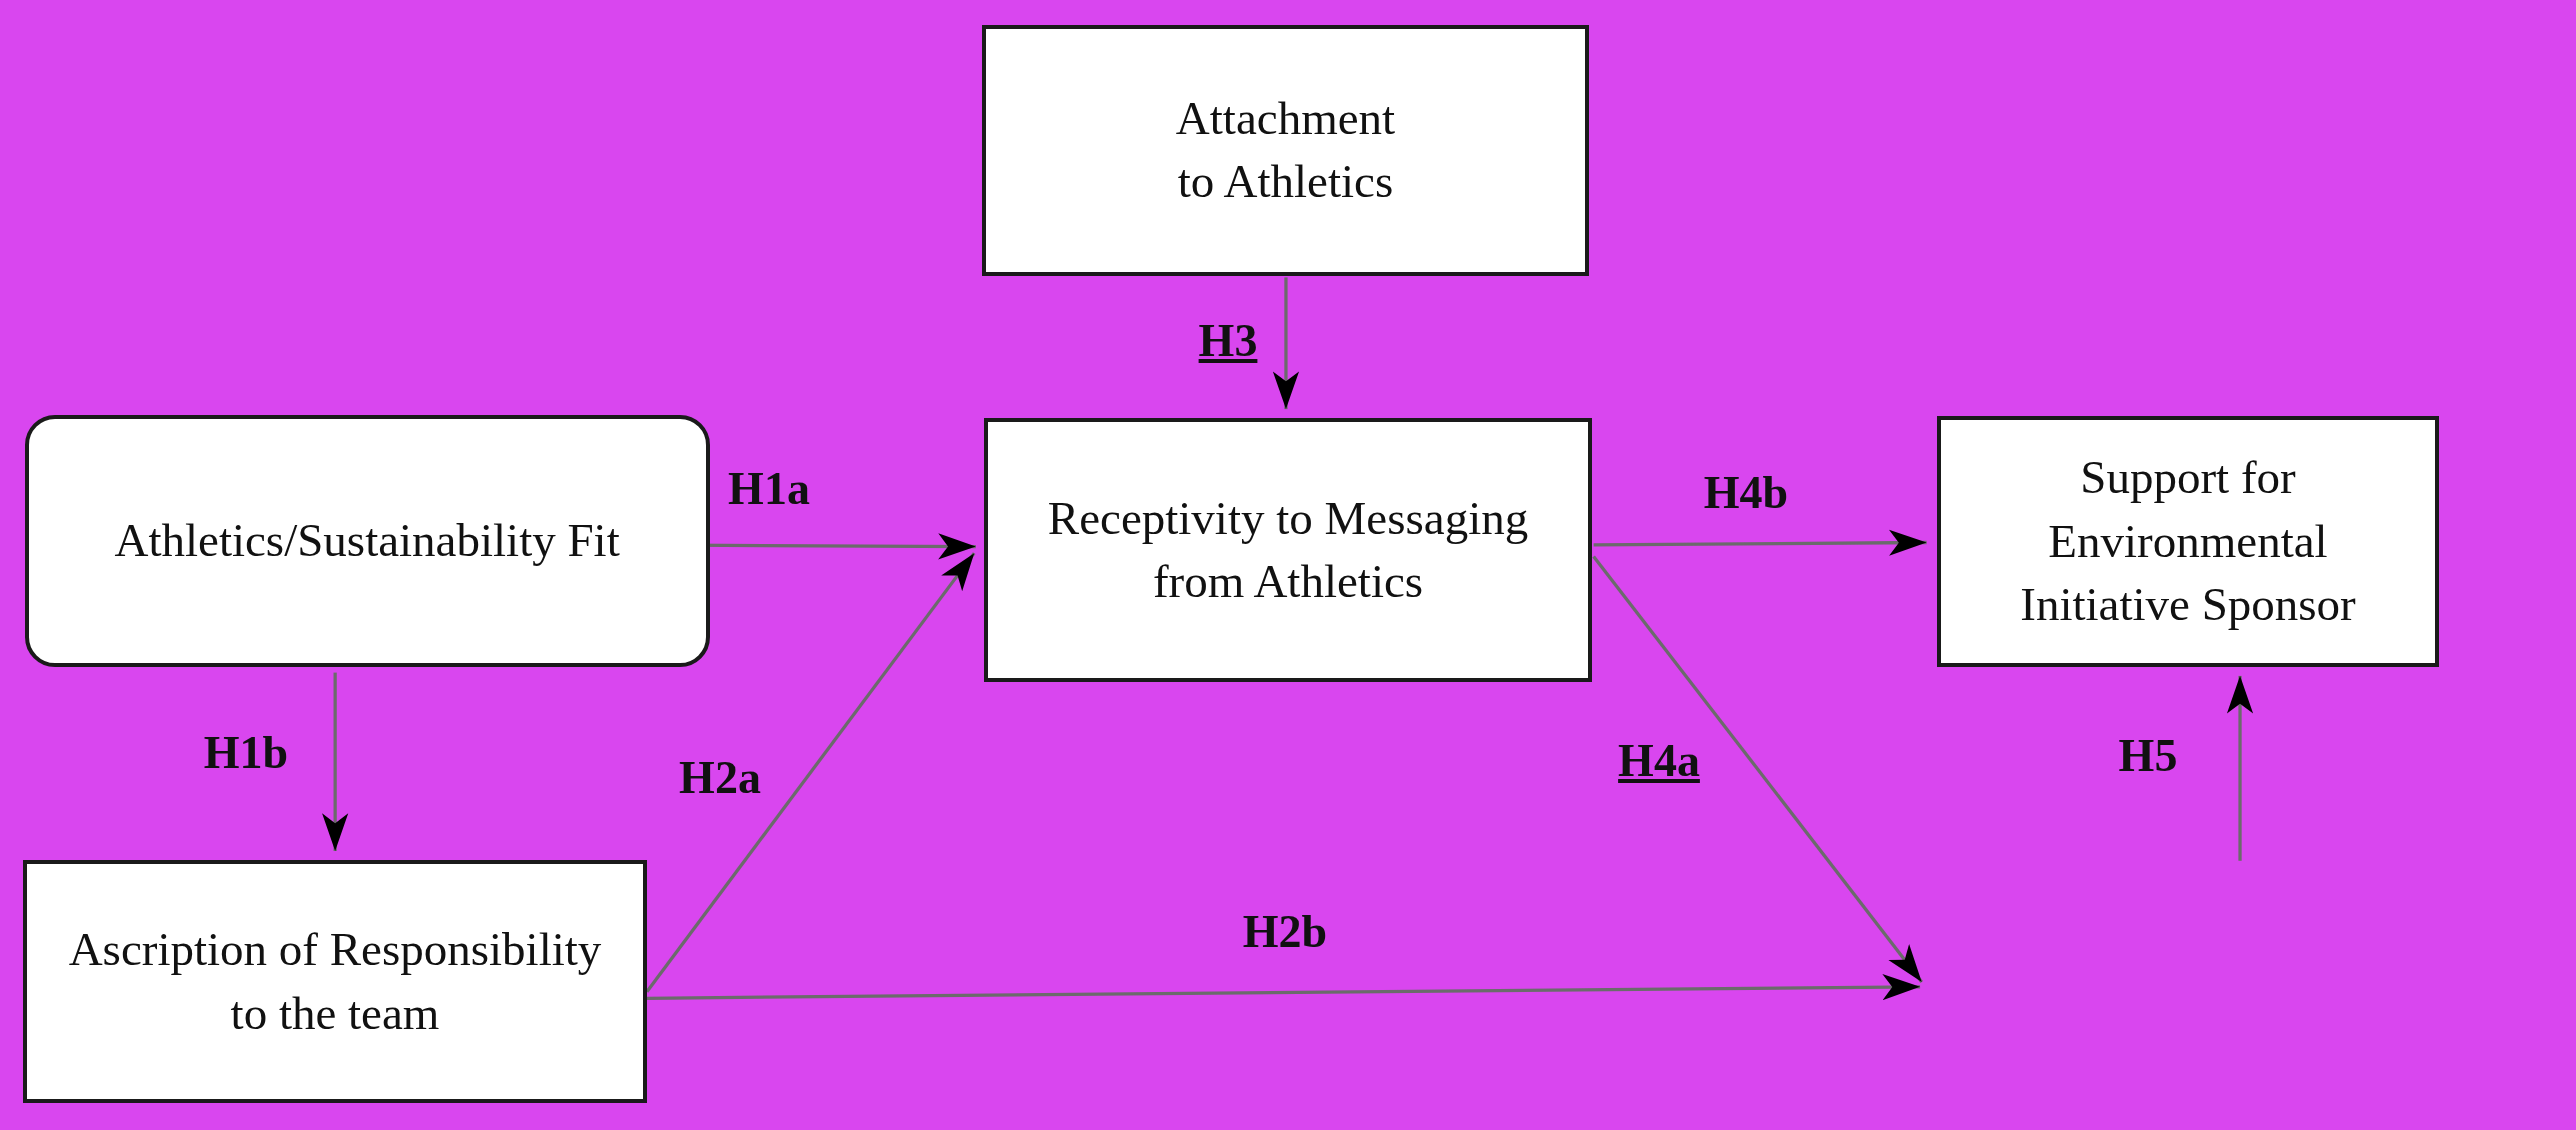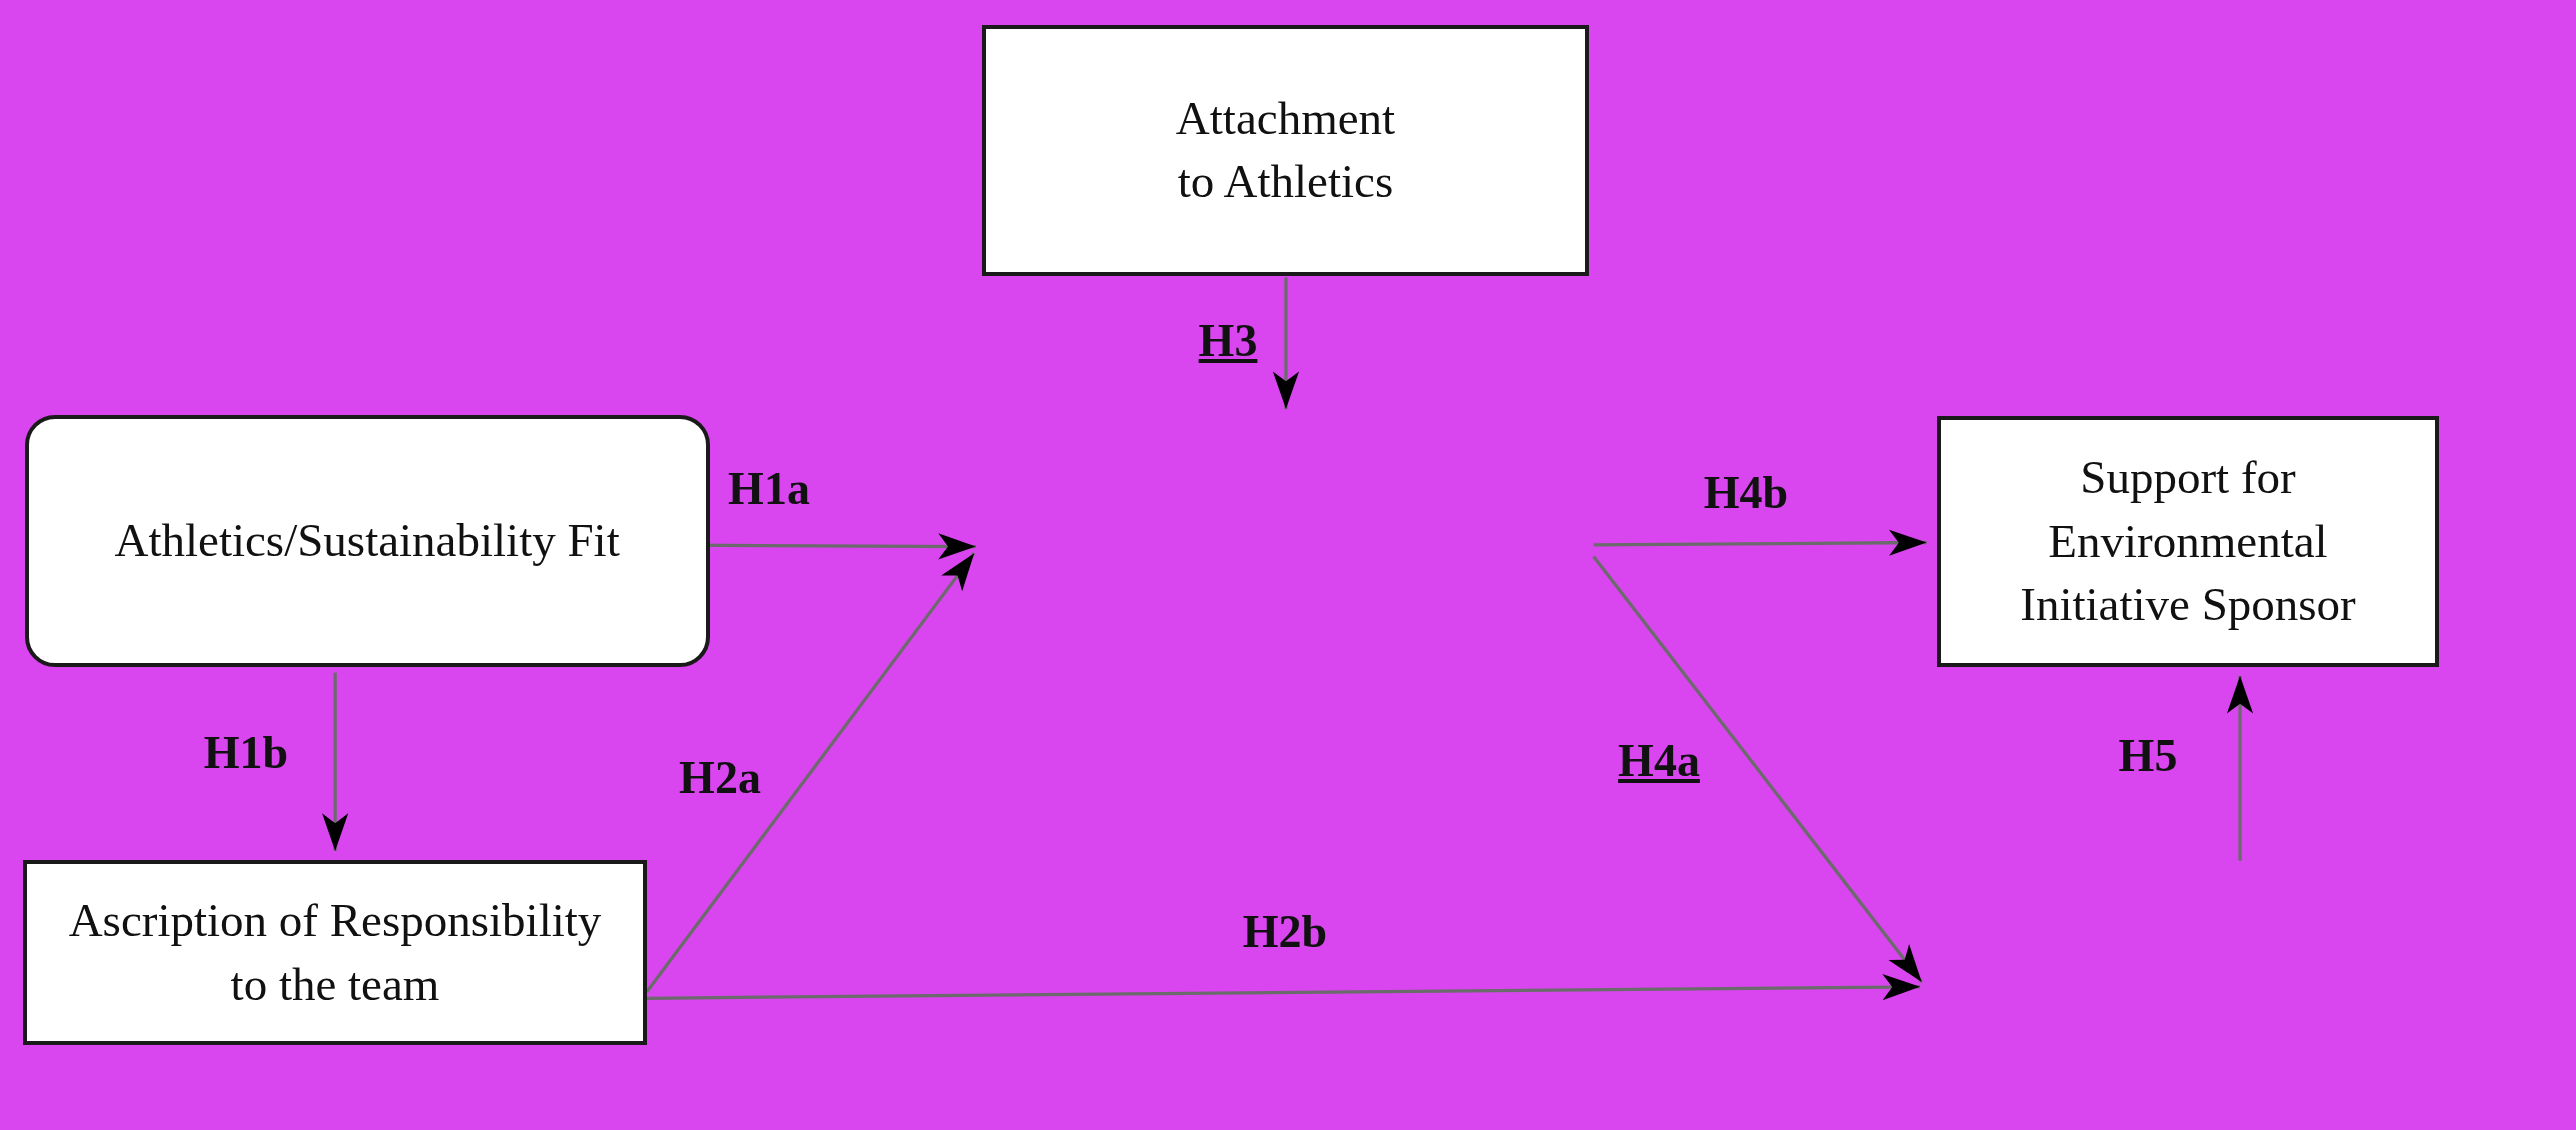--- a/index.html
+++ b/index.html
@@ -65,25 +65,27 @@
     <line class="edge" x1="1947" y1="680" x2="2348" y2="1200" marker-end="url(#arrowhead)"></line>
     <line class="edge" x1="1947" y1="666" x2="2354" y2="663" marker-end="url(#arrowhead)"></line>
     <line class="edge" x1="2737" y1="1052" x2="2737" y2="826" marker-end="url(#arrowhead)"></line>
   </svg>
 
   <div class="node" style="left:982px; top:24.6px; width:607px; height:251px;">Attachment
 to Athletics</div>
 
   <div class="node" style="left:24.6px; top:415px; width:685px; height:252px;border-radius:30px;">Athletics/Sustainability Fit</div>
 
+  <div class="node" style="left:984px; top:418px; width:608px; height:264px;">Receptivity to Messaging
+from Athletics</div>
 
   <div class="node" style="left:1937px; top:416px; width:502px; height:251px;">Support for Environmental
 Initiative Sponsor</div>
 
-  <div class="node" style="left:23px; top:860px; width:624px; height:185px;">Ascription of Responsibility
+  <div class="node" style="left:23px; top:860px; width:624px; height:243px;">Ascription of Responsibility
 to the team</div>
 
 
   <div class="edge-label" style="left:769px; top:489px;">H1a</div>
   <div class="edge-label" style="left:246px; top:753px;">H1b</div>
   <div class="edge-label" style="left:720px; top:778px;">H2a</div>
   <div class="edge-label" style="left:1285px; top:932px;">H2b</div>
   <div class="edge-label" style="left:1228px; top:341px;text-decoration:underline;">H3</div>
   <div class="edge-label" style="left:1659px; top:761px;text-decoration:underline;">H4a</div>
   <div class="edge-label" style="left:1746px; top:493px;">H4b</div>

